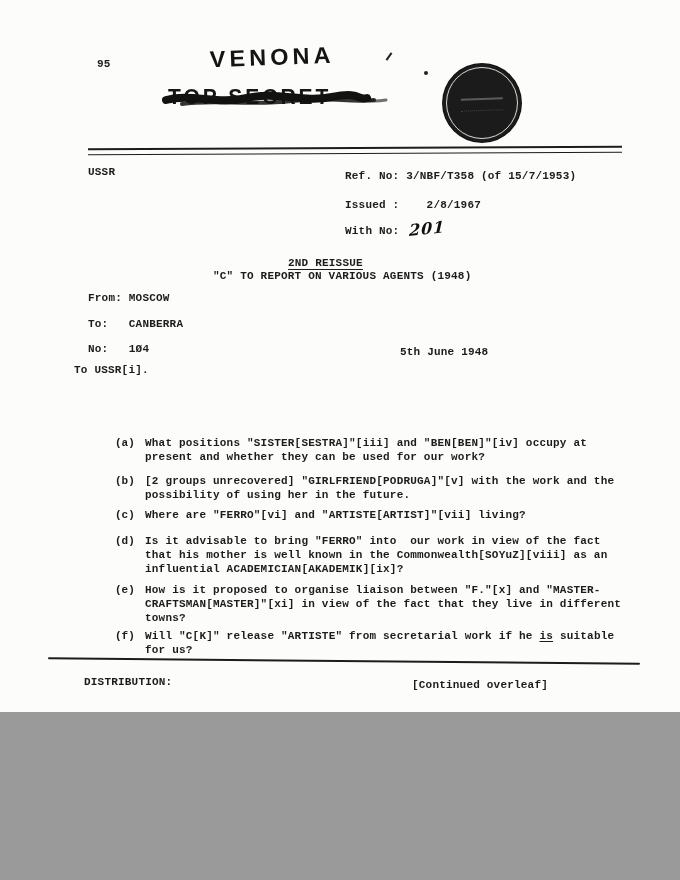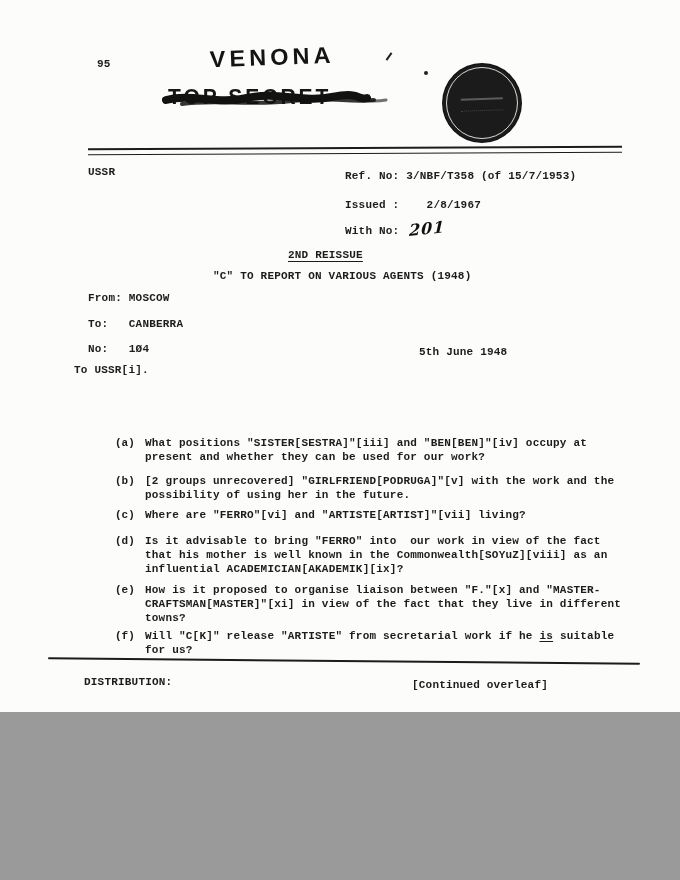--- a/index.html
+++ b/index.html
@@ -107,27 +107,27 @@
     <div class="emboss"></div>
   </div>
 
   <div class="rule-double"></div>
 
   <div class="t" style="left:88px;top:165px">USSR</div>
   <div class="t" style="left:345px;top:169px">Ref. No: 3/NBF/T358 (of 15/7/1953)</div>
   <div class="t" style="left:345px;top:198px">Issued :    2/8/1967</div>
   <div class="t" style="left:345px;top:222px"><span>With No:</span><span class="hand">201</span></div>
 
-  <div class="t underlined" style="left:288px;top:248px">2ND REISSUE</div>
+  <div class="t underlined" style="left:288px;top:256px">2ND REISSUE</div>
   <div class="t" style="left:213px;top:269px">"C" TO REPORT ON VARIOUS AGENTS (1948)</div>
 
   <div class="t" style="left:88px;top:291px">From: MOSCOW</div>
   <div class="t" style="left:88px;top:317px">To:   CANBERRA</div>
   <div class="t" style="left:88px;top:342px">No:   1Ø4</div>
-  <div class="t" style="left:419px;top:345px">5th June 1948</div>
+  <div class="t" style="left:400px;top:345px">5th June 1948</div>
   <div class="t" style="left:74px;top:363px">To USSR[i].</div>
 
 
   <div class="subitem" style="top:436px">
     <span class="sub-label">(a)</span>
     <span class="sub-text">What positions "SISTER[SESTRA]"[iii] and "BEN[BEN]"[iv] occupy at
 present and whether they can be used for our work?</span>
   </div>
 
   <div class="subitem" style="top:474px">

